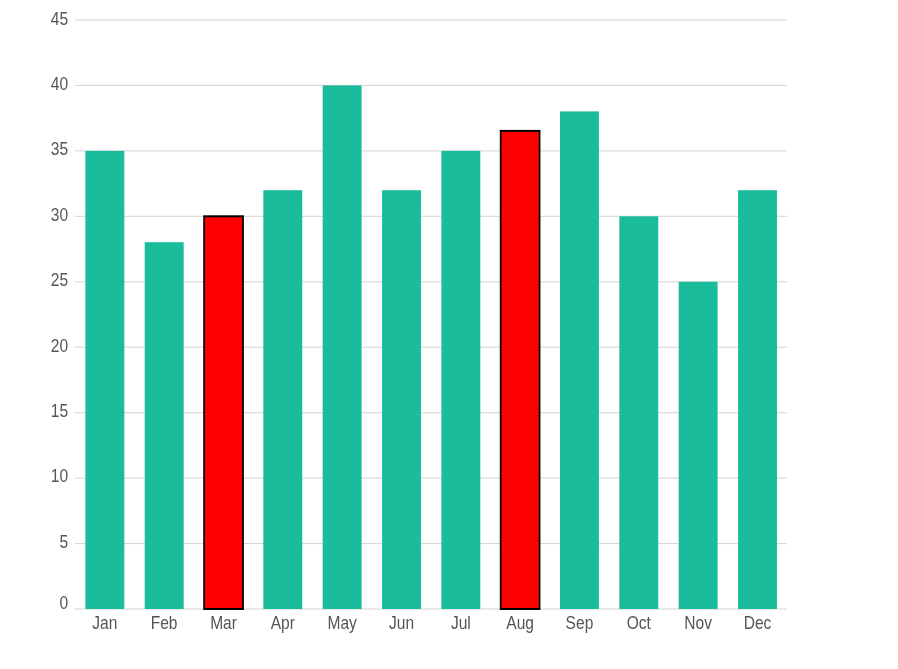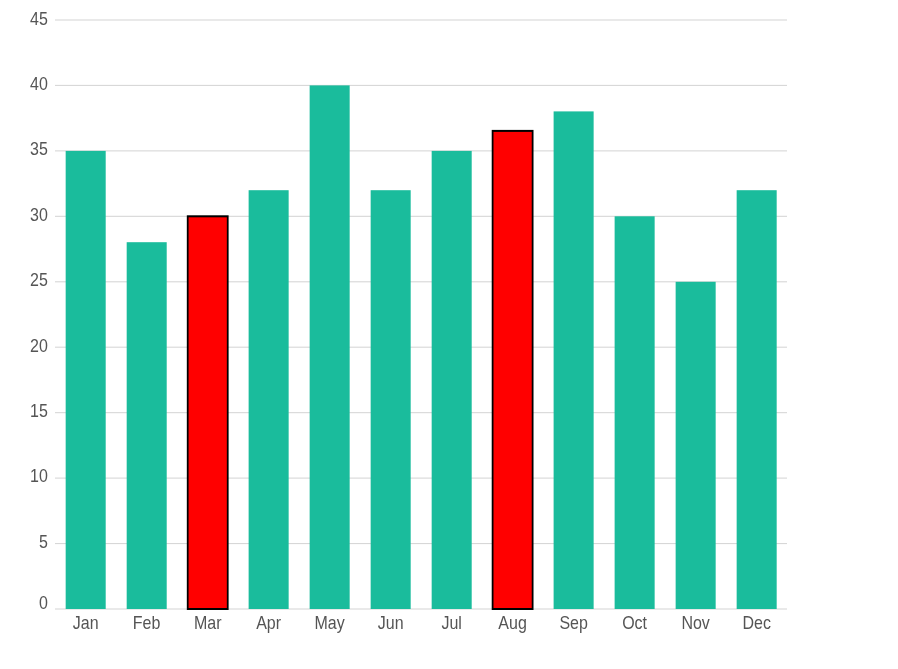--- a/index.html
+++ b/index.html
@@ -6,21 +6,21 @@
     body {
       background: #fff;
       font-family: Arial, sans-serif;
       width: 898px;
       height: 669px;
       overflow: hidden;
     }
     .chart-container {
       width: 807px;
       height: 669px;
-      padding: 20px 20px 60px 55px;
+      padding: 20px 20px 60px 75px;
       position: relative;
     }
     .chart-area {
       width: 100%;
       height: 100%;
       position: relative;
     }
     svg {
       width: 100%;
       height: 100%;

